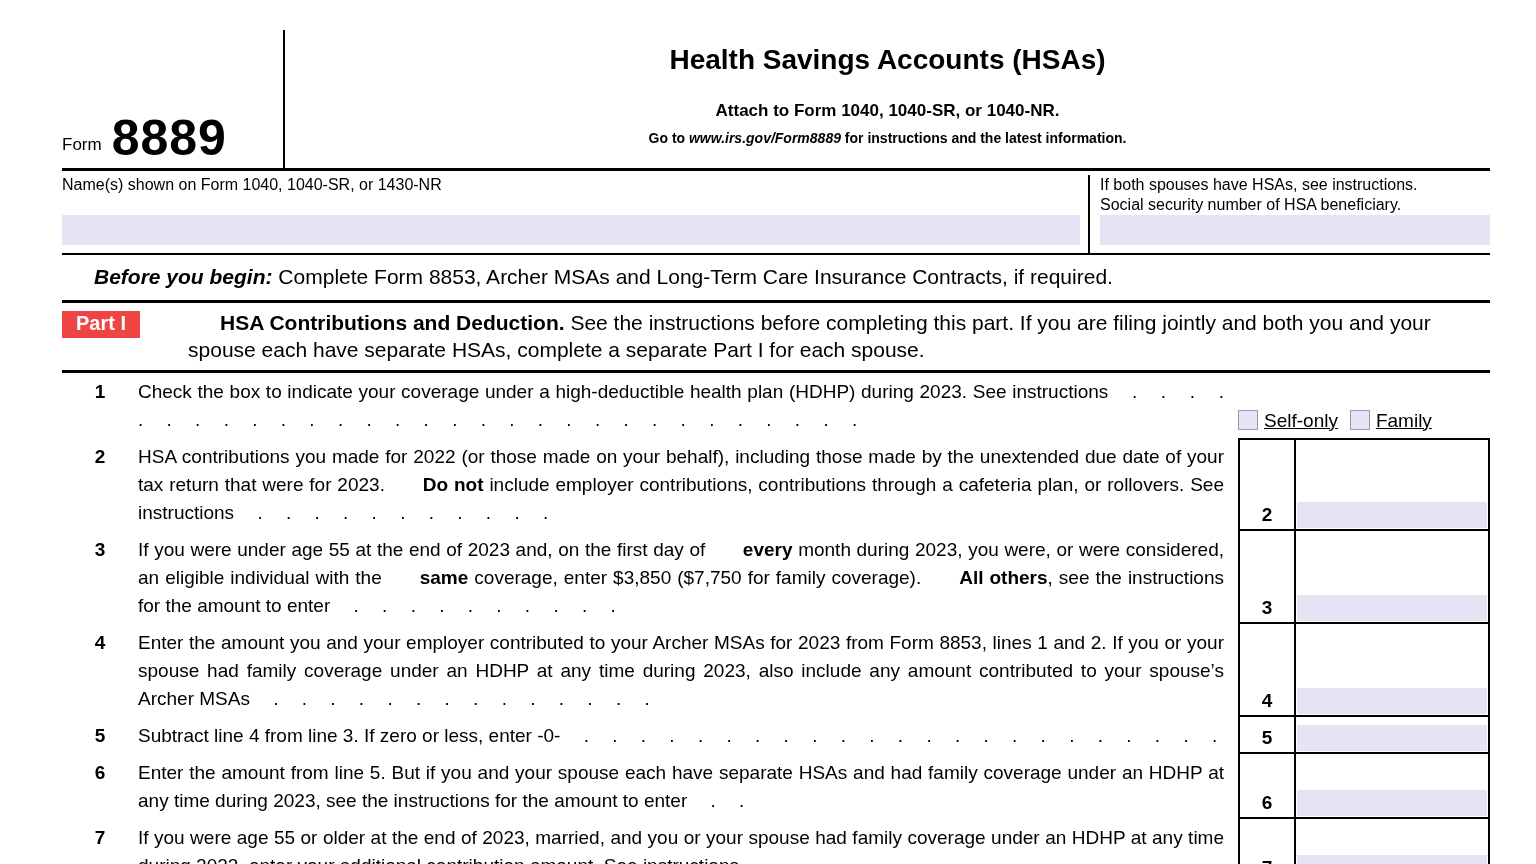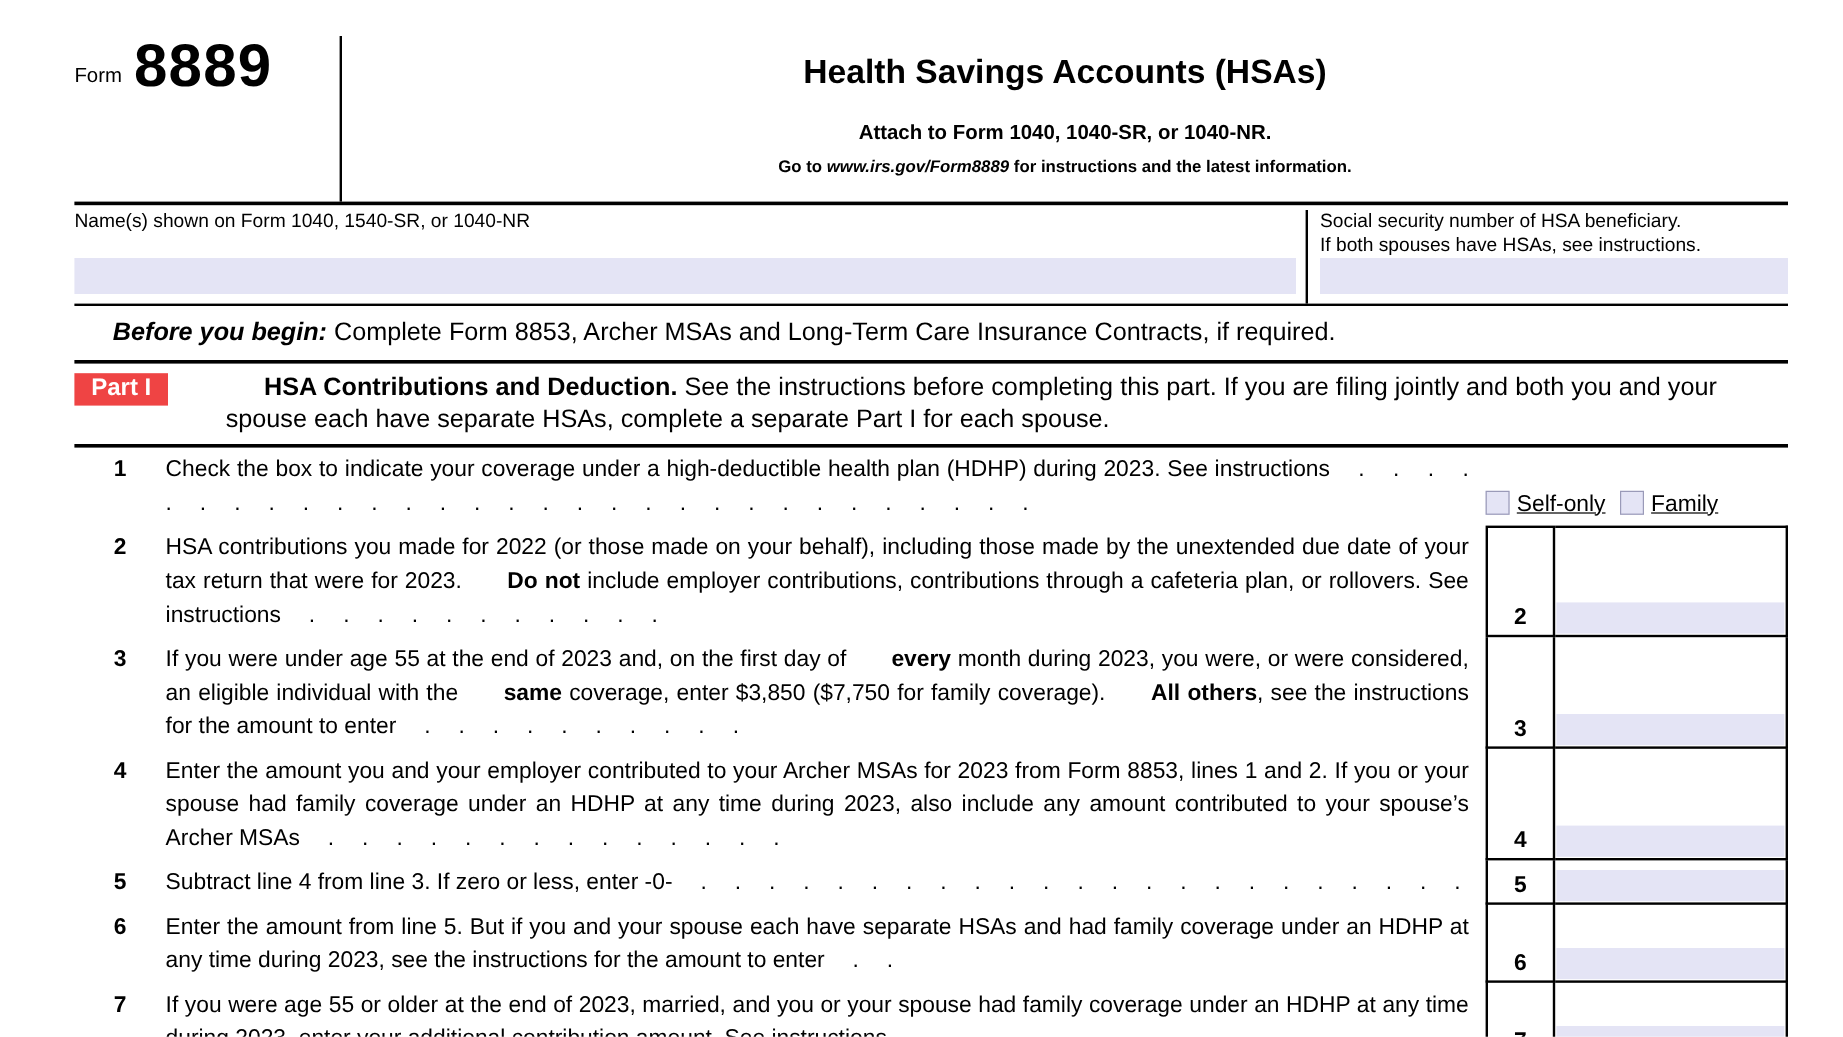--- a/index.html
+++ b/index.html
@@ -9,21 +9,21 @@
     font-family:"Liberation Sans", sans-serif; color:#000;
   }
   .page { width:1536px; height:864px; padding:30px 46px 0 62px; background:#fff; }
 
   .b { font-weight:bold;margin-left:32px; }
   .i { font-style:italic; }
   .dots { word-spacing:18px; white-space:normal; }
 
   
   .hdr { display:flex; height:141px; border-bottom:3px solid #000; }
-  .hdr-left { width:223px; border-right:2px solid #000; display:flex; flex-direction:column; justify-content:space-between; padding:2px 8px 6px 0;gap:36px; }
+  .hdr-left { width:223px; border-right:2px solid #000; display:flex; flex-direction:row; justify-content:space-between; padding:2px 8px 6px 0;gap:36px; }
   .form-line { display:flex; align-items:flex-end; gap:10px; }
   .form-word { font-size:17px; padding-bottom:7px; }
   .form-num { font-size:50px; font-weight:bold; line-height:0.95; letter-spacing:1px; }
   .dept { font-size:15.5px; line-height:1.3; }
   .hdr-center { flex:1; text-align:center; padding:6px 10px 0; }
   .hdr-title { font-size:28px; font-weight:bold; margin-top:8px; }
   .hdr-attach { font-size:17px; font-weight:bold; margin-top:25px; }
   .hdr-goto { font-size:14px; font-weight:bold; margin-top:9px; }
   .hdr-right { width:232px; border-left:2px solid #000; display:flex; flex-direction:column; }
   .omb { font-size:16px; padding:10px 4px 8px 10px; border-bottom:2px solid #000; }
@@ -84,27 +84,27 @@
     </div>
     <div class="hdr-center">
       <div class="hdr-title">Health Savings Accounts (HSAs)</div>
       <div class="hdr-attach">Attach to Form 1040, 1040-SR, or 1040-NR.</div>
       <div class="hdr-goto"><span>Go to </span><span class="i">www.irs.gov/Form8889</span><span> for instructions and the latest information.</span></div>
     </div>
   </div>
 
   <div class="identity">
     <div class="id-left">
-      <div class="id-label-wrap">Name(s) shown on Form 1040, 1540-SR, or 1040-NR</div>
+      <div class="id-label-wrap">Name(s) shown on Form 1040, 1040-SR, or 1430-NR</div>
       <input class="field" type="text" value="" style="">
     </div>
     <div class="id-right">
       <div class="id-label-wrap">
+        <div>If both spouses have HSAs, see instructions.</div>
         <div>Social security number of HSA beneficiary.</div>
-        <div>If both spouses have HSAs, see instructions.</div>
       </div>
       <input class="field" type="text" value="" style="">
     </div>
   </div>
 
   <div class="before"><span class="b i">Before you begin: </span><span>Complete Form 8853, Archer MSAs and Long-Term Care Insurance Contracts, if required.</span></div>
 
   <div class="part">
     <div class="part-badge">Part I</div>
     <div class="part-head"><span class="b">HSA Contributions and Deduction. </span><span>See the instructions before completing this part. If you are filing jointly and both you and your spouse each have separate HSAs, complete a separate Part I for each spouse.</span></div>

